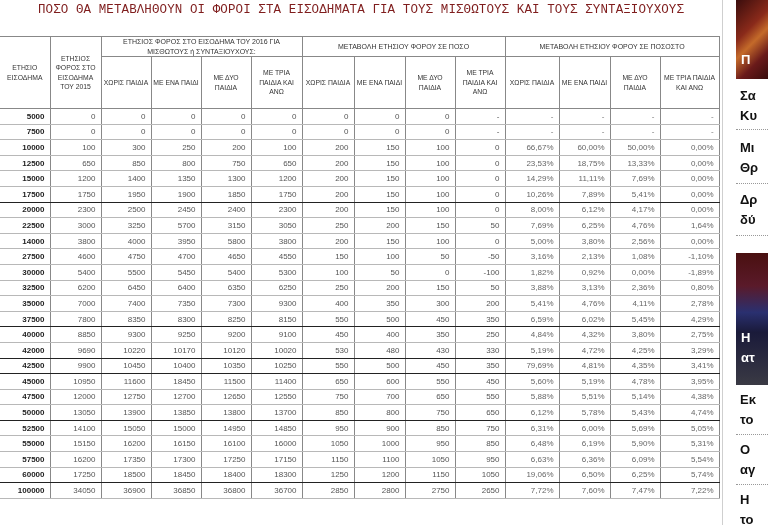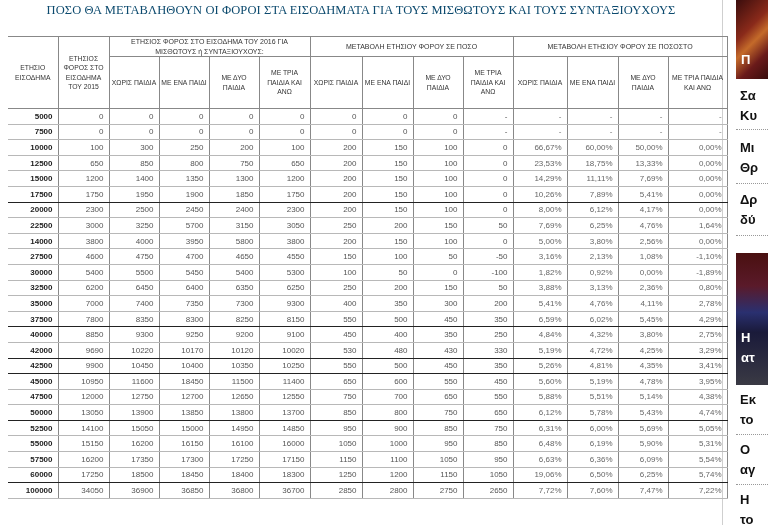--- a/index.html
+++ b/index.html
@@ -1,19 +1,19 @@
 <!DOCTYPE html>
 <html><head>
 <meta charset="utf-8">
 <style>
   html, body { margin:0; padding:0; background:#ffffff; }
   body { width:768px; height:525px; overflow:hidden; position:relative; font-family:"Liberation Sans", sans-serif; }
   .main { position:absolute; left:0; top:0; width:722px; height:525px; background:#fff; border-right:1px solid #cfcfcf; }
-  .title { text-align:center; font-family:Liberation Serif, serif; font-size:12.5px; line-height:17px; color:#0c4a6e; padding-top:2px; letter-spacing:0.1px; }
-  table.tax { position:absolute; left:8px; top:36px; border-collapse:collapse; table-layout:fixed; width:719px; font-family:"Liberation Sans", sans-serif; }
+  .title { text-align:center; font-family:Liberation Mono, monospace; font-size:12.5px; line-height:17px; color:#7f1d1d; padding-top:2px; letter-spacing:0.1px; }
+  table.tax { position:absolute; left:0; top:36px; border-collapse:collapse; table-layout:fixed; width:719px; font-family:"Liberation Sans", sans-serif; }
   table.tax th { font-weight:normal; font-size:6.8px; color:#333; text-align:center; vertical-align:middle; line-height:9.5px; border:1px solid #888; padding:0 1px; }
   table.tax th.grp { height:19px; font-size:7px; }
   table.tax th.sub { height:51px; }
   table.tax td { font-size:8px; color:#555; text-align:right; padding:0 5px 0 0; height:14.6px; border-left:1px solid #888; border-right:1px solid #888; border-bottom:1px solid #b8b8b8; white-space:nowrap; }
   table.tax td.inc { font-weight:bold; color:#222; border-left:none; }
   table.tax tr.thick td { border-bottom:1px solid #222; }
   table.tax td.pct { color:#666; }
   table.tax td.dash { color:#777; }
   table.tax .lft { border-left:none; }
   .sidebar { position:absolute; left:736px; top:0; width:32px; height:525px; overflow:hidden; background:#fff; }
@@ -335,21 +335,21 @@
           <td class="inc">42500</td>
           <td>9900</td>
           <td>10450</td>
           <td>10400</td>
           <td>10350</td>
           <td>10250</td>
           <td>550</td>
           <td>500</td>
           <td>450</td>
           <td>350</td>
-          <td class="pct">5,26%</td>
+          <td class="pct">79,69%</td>
           <td class="pct">4,81%</td>
           <td class="pct">4,35%</td>
           <td class="pct">3,41%</td>
         </tr>
         <tr>
           <td class="inc">45000</td>
           <td>10950</td>
           <td>11600</td>
           <td>18450</td>
           <td>11500</td>

